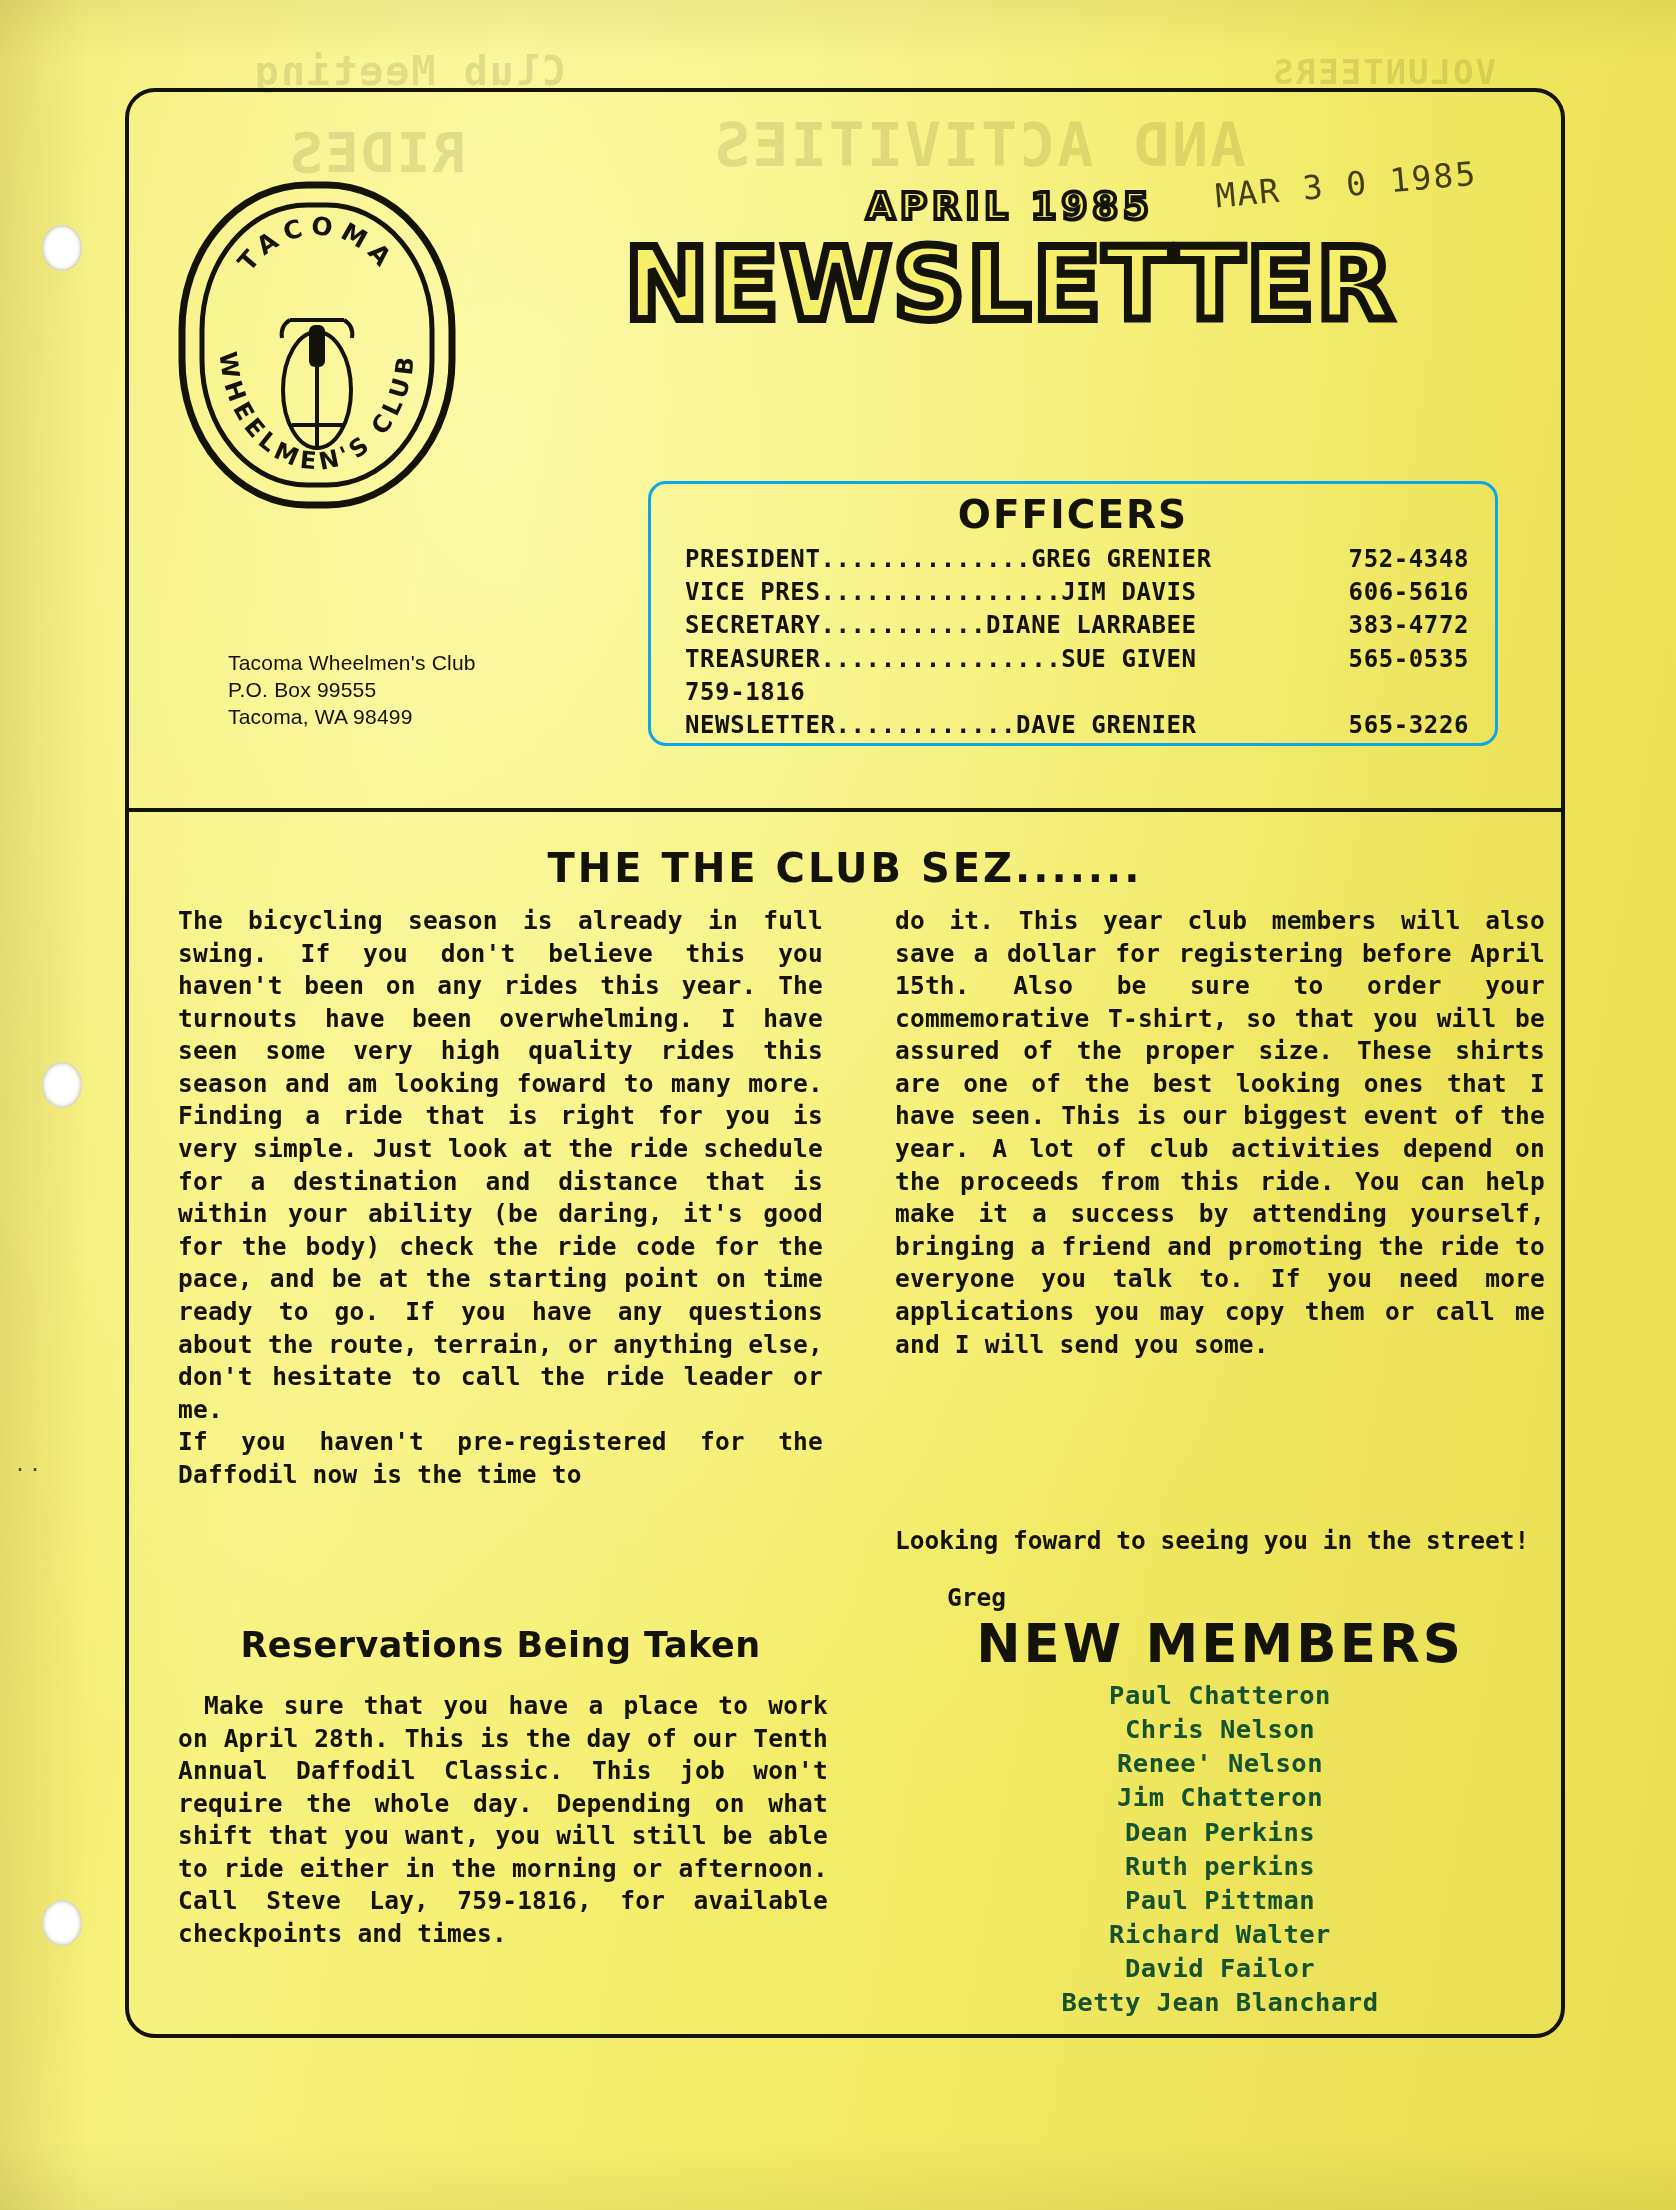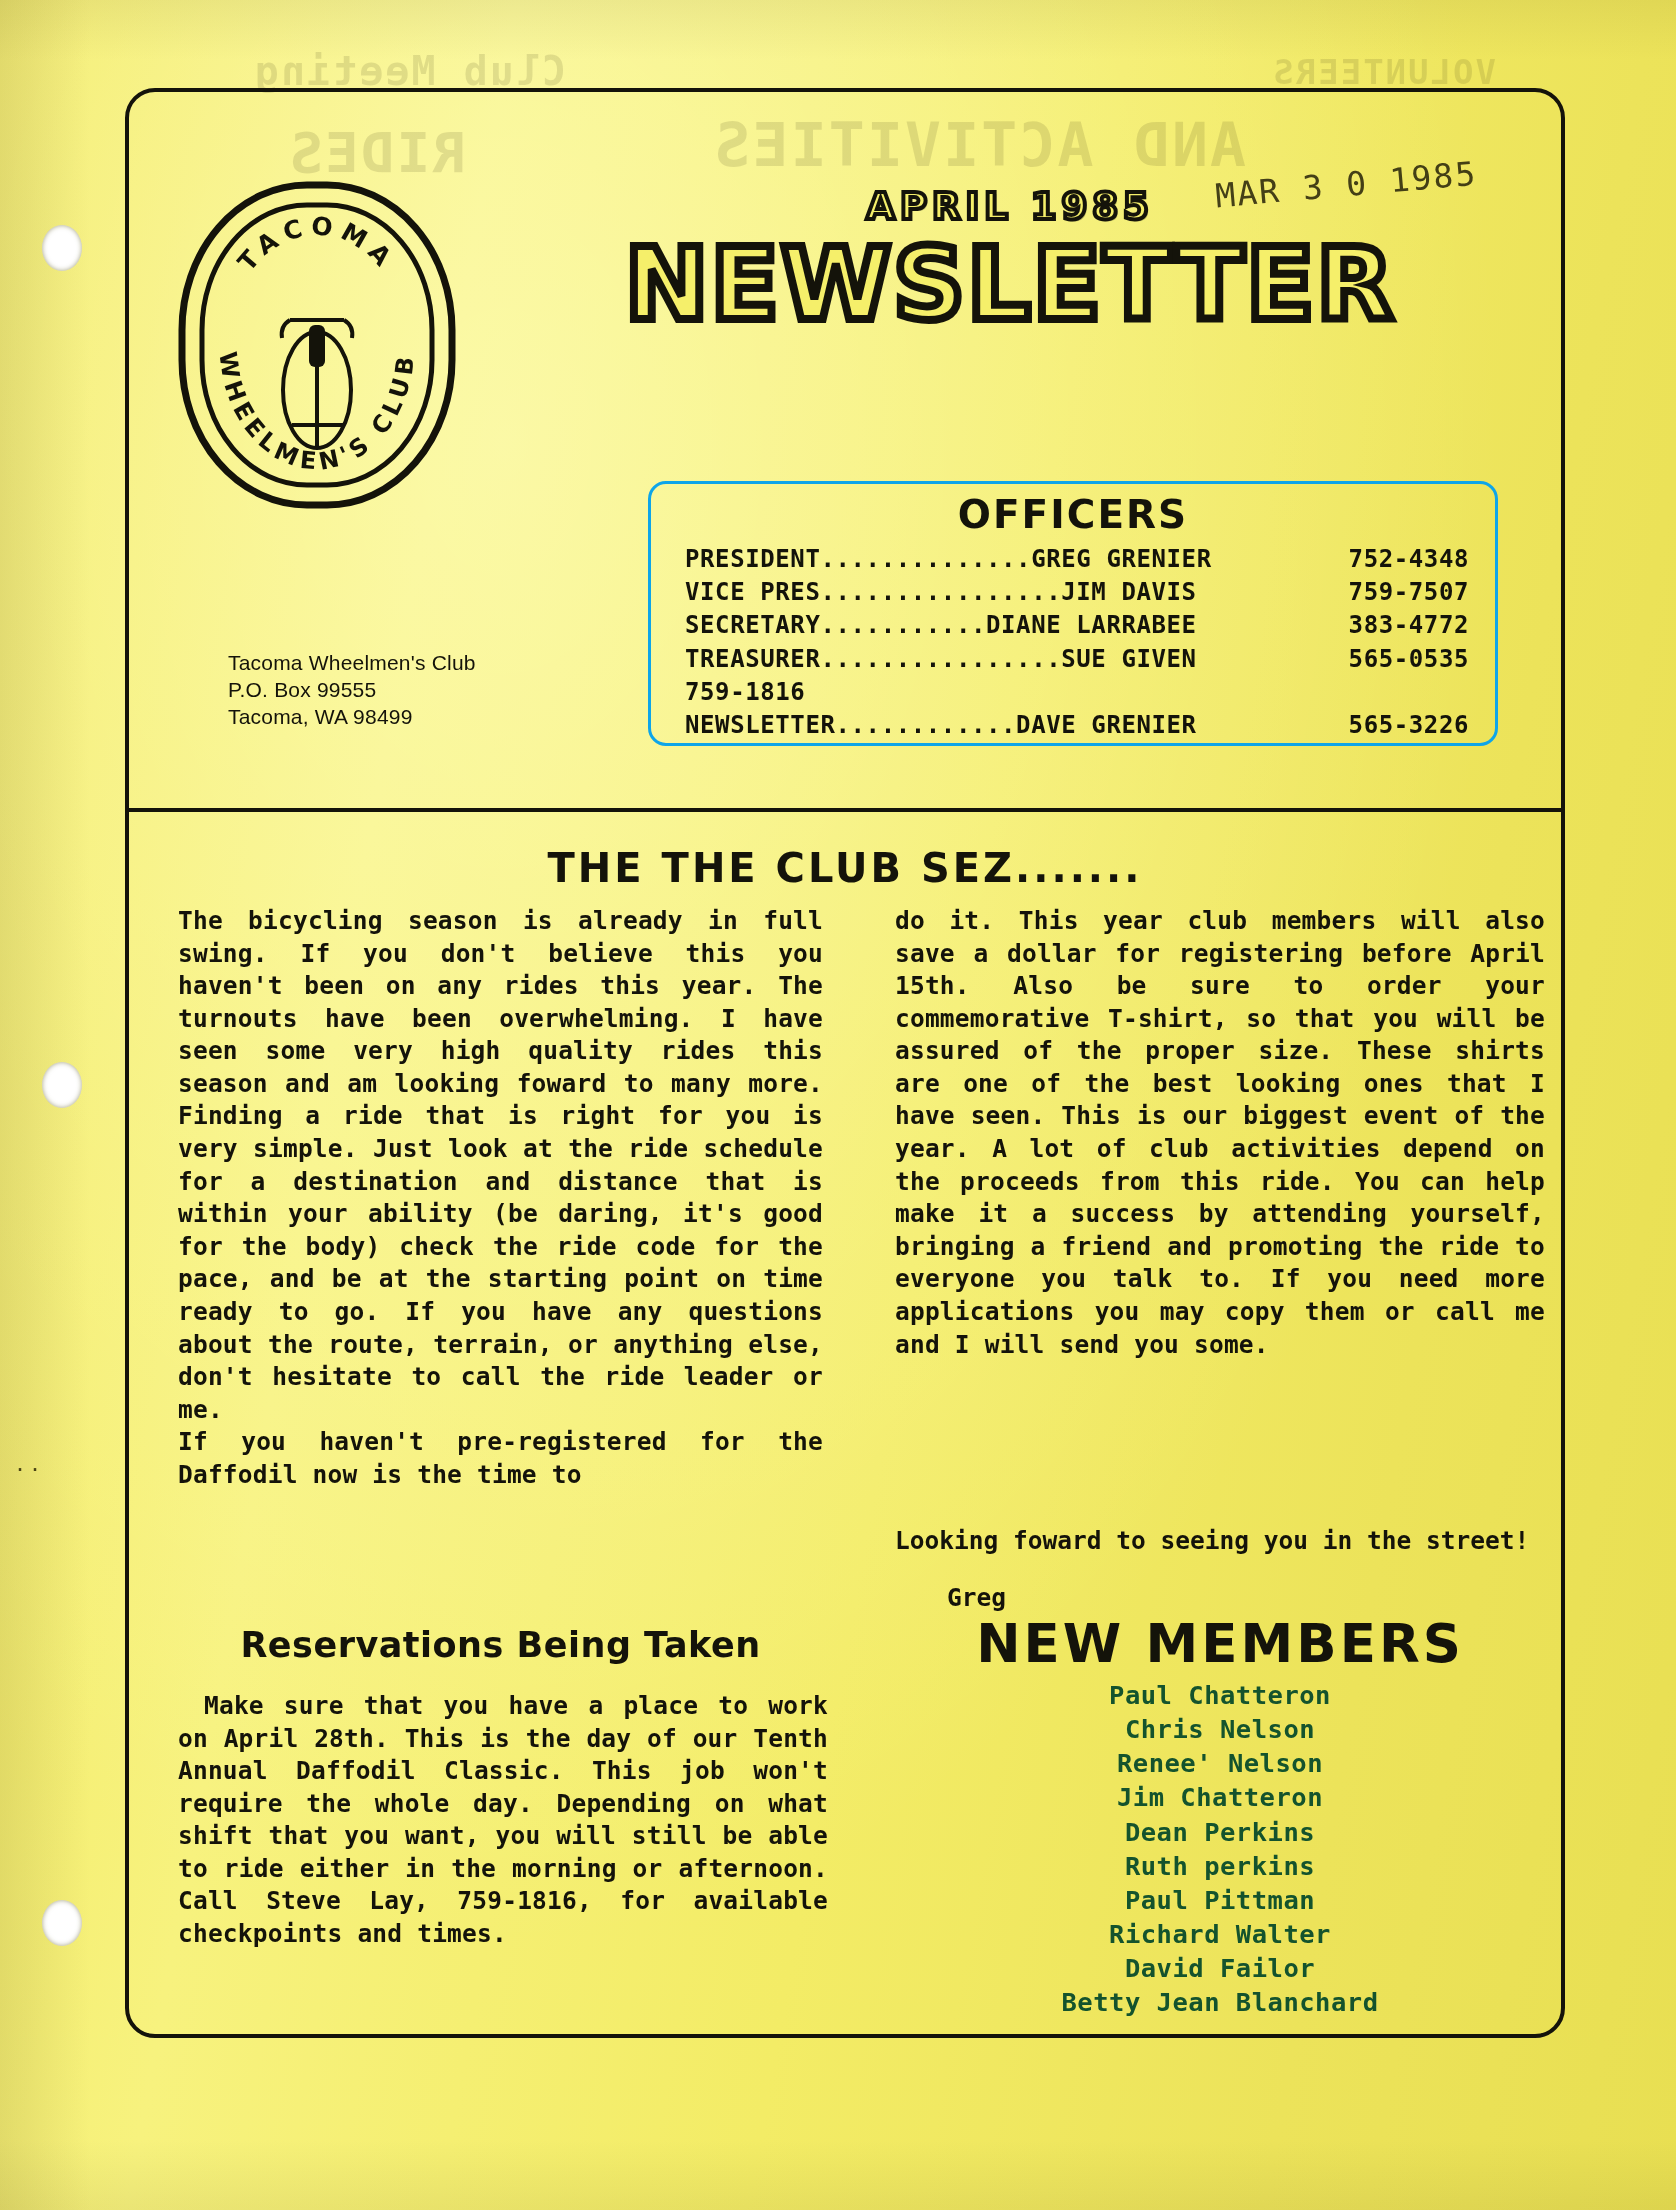--- a/index.html
+++ b/index.html
@@ -348,21 +348,21 @@
 <div class="date-stamp">MAR 3 0 1985</div>
 
 <div class="officers-box">
   <div class="officers-title">OFFICERS</div>
   <div class="officer-row">
     <span class="officer-left">PRESIDENT..............GREG GRENIER</span>
     <span class="officer-phone">752-4348</span>
   </div>
   <div class="officer-row">
     <span class="officer-left">VICE PRES................JIM DAVIS</span>
-    <span class="officer-phone">759-7507</span>
+    <span class="officer-phone">606-5616</span>
   </div>
   <div class="officer-row">
     <span class="officer-left">SECRETARY...........DIANE LARRABEE</span>
     <span class="officer-phone">383-4772</span>
   </div>
   <div class="officer-row">
     <span class="officer-left">TREASURER................SUE GIVEN</span>
     <span class="officer-phone">565-0535</span>
   </div>
   <div class="officer-row">

